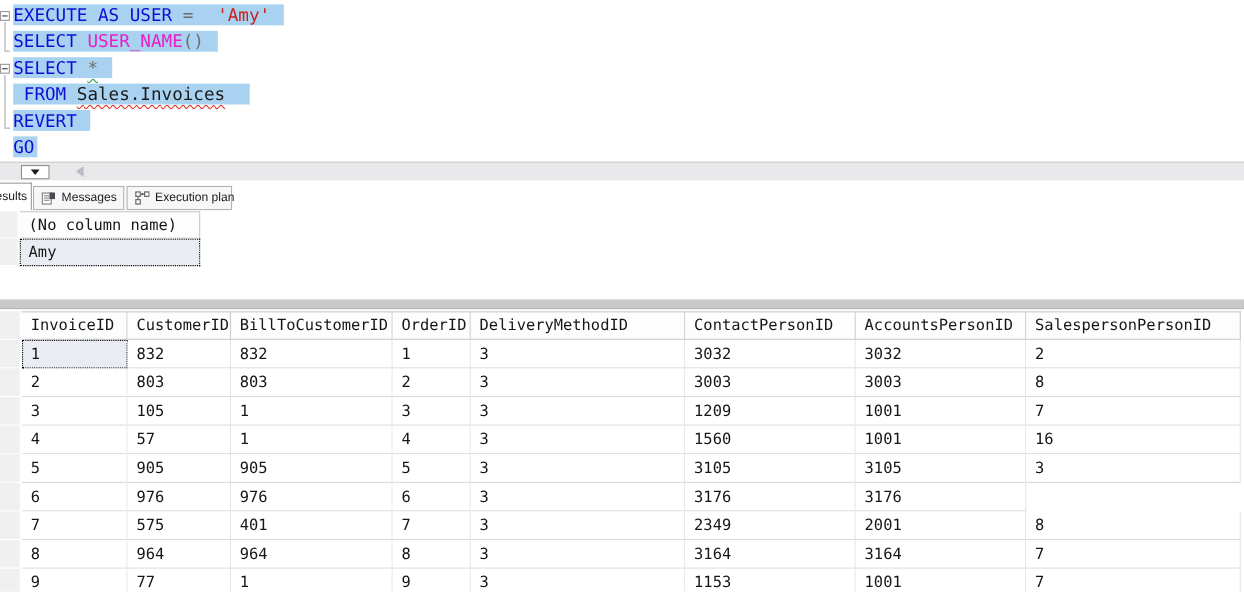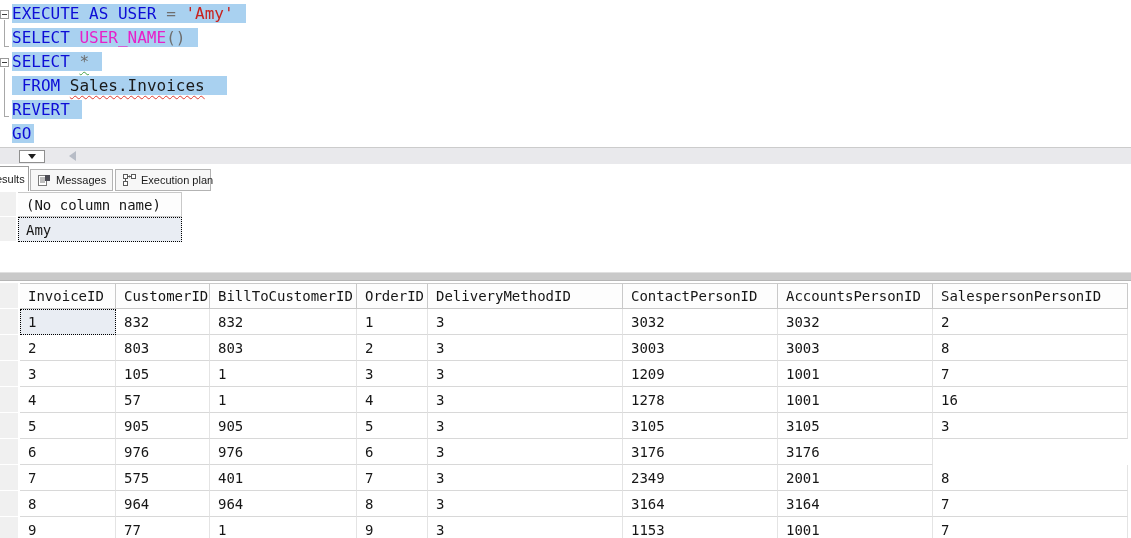--- a/index.html
+++ b/index.html
@@ -8,21 +8,21 @@
     background:#ffffff;font-family:"Liberation Sans",sans-serif;
   }
   
   #editor{position:absolute;left:0;top:0;width:1131px;height:145px;background:#fff;}
   #code-lines{position:absolute;left:12px;top:2px;}
   .code-line{height:24px;line-height:24px;font-family:"DejaVu Sans Mono",monospace;
              font-size:16px;white-space:pre;}
   .sel{background:var(--selection-bg,#a9d1f0);padding-right:3px;}
   .tok-keyword{color:var(--keyword,#0d0dd6);}
   .tok-function{color:var(--system-function,#e620c9);margin-top:42px;}
-  .tok-string{color:var(--string,#c8221e);}
+  .tok-string{color:var(--string,#c8221e);margin-left:12px;}
   .tok-operator{color:var(--operator,#6e6e6e);}
   .tok-identifier,.tok-plain{color:var(--identifier,#1a1a1a);}
   .sq-red{text-decoration:underline wavy var(--error-squiggle,#e03a2f);
           text-decoration-thickness:1px;text-underline-offset:4px;text-decoration-skip-ink:none;}
   .sq-green{text-decoration:underline wavy var(--warning-squiggle,#43a047);
           text-decoration-thickness:1px;text-underline-offset:4px;text-decoration-skip-ink:none;}
   .fold-box{position:absolute;left:0;width:9px;height:9px;border:1px solid #9a9a9a;
             background:#fff;box-sizing:border-box;}
   .fold-box::after{content:"";position:absolute;left:1px;right:1px;top:3px;border-top:1px solid #3c3c3c;}
   .fold-line{position:absolute;left:4px;width:1px;background:#a8a8a8;}
@@ -178,21 +178,21 @@
       <div class="gcell data-cell" style="width: 155px; height: 26px;">1001</div>
       <div class="gcell data-cell" style="width: 195px; height: 26px;">7</div>
     </div>
     <div class="grid-row">
       <div class="gcell gutter-cell" style="width: 20px; height: 26px;"></div>
       <div class="gcell data-cell" style="width: 96px; height: 26px;">4</div>
       <div class="gcell data-cell" style="width: 94px; height: 26px;">57</div>
       <div class="gcell data-cell" style="width: 147px; height: 26px;">1</div>
       <div class="gcell data-cell" style="width: 71px; height: 26px;">4</div>
       <div class="gcell data-cell" style="width: 195px; height: 26px;">3</div>
-      <div class="gcell data-cell" style="width: 155px; height: 26px;">1278</div>
+      <div class="gcell data-cell" style="width: 155px; height: 26px;">1560</div>
       <div class="gcell data-cell" style="width: 155px; height: 26px;">1001</div>
       <div class="gcell data-cell" style="width: 195px; height: 26px;">16</div>
     </div>
     <div class="grid-row">
       <div class="gcell gutter-cell" style="width: 20px; height: 26px;"></div>
       <div class="gcell data-cell" style="width: 96px; height: 26px;">5</div>
       <div class="gcell data-cell" style="width: 94px; height: 26px;">905</div>
       <div class="gcell data-cell" style="width: 147px; height: 26px;">905</div>
       <div class="gcell data-cell" style="width: 71px; height: 26px;">5</div>
       <div class="gcell data-cell" style="width: 195px; height: 26px;">3</div>

